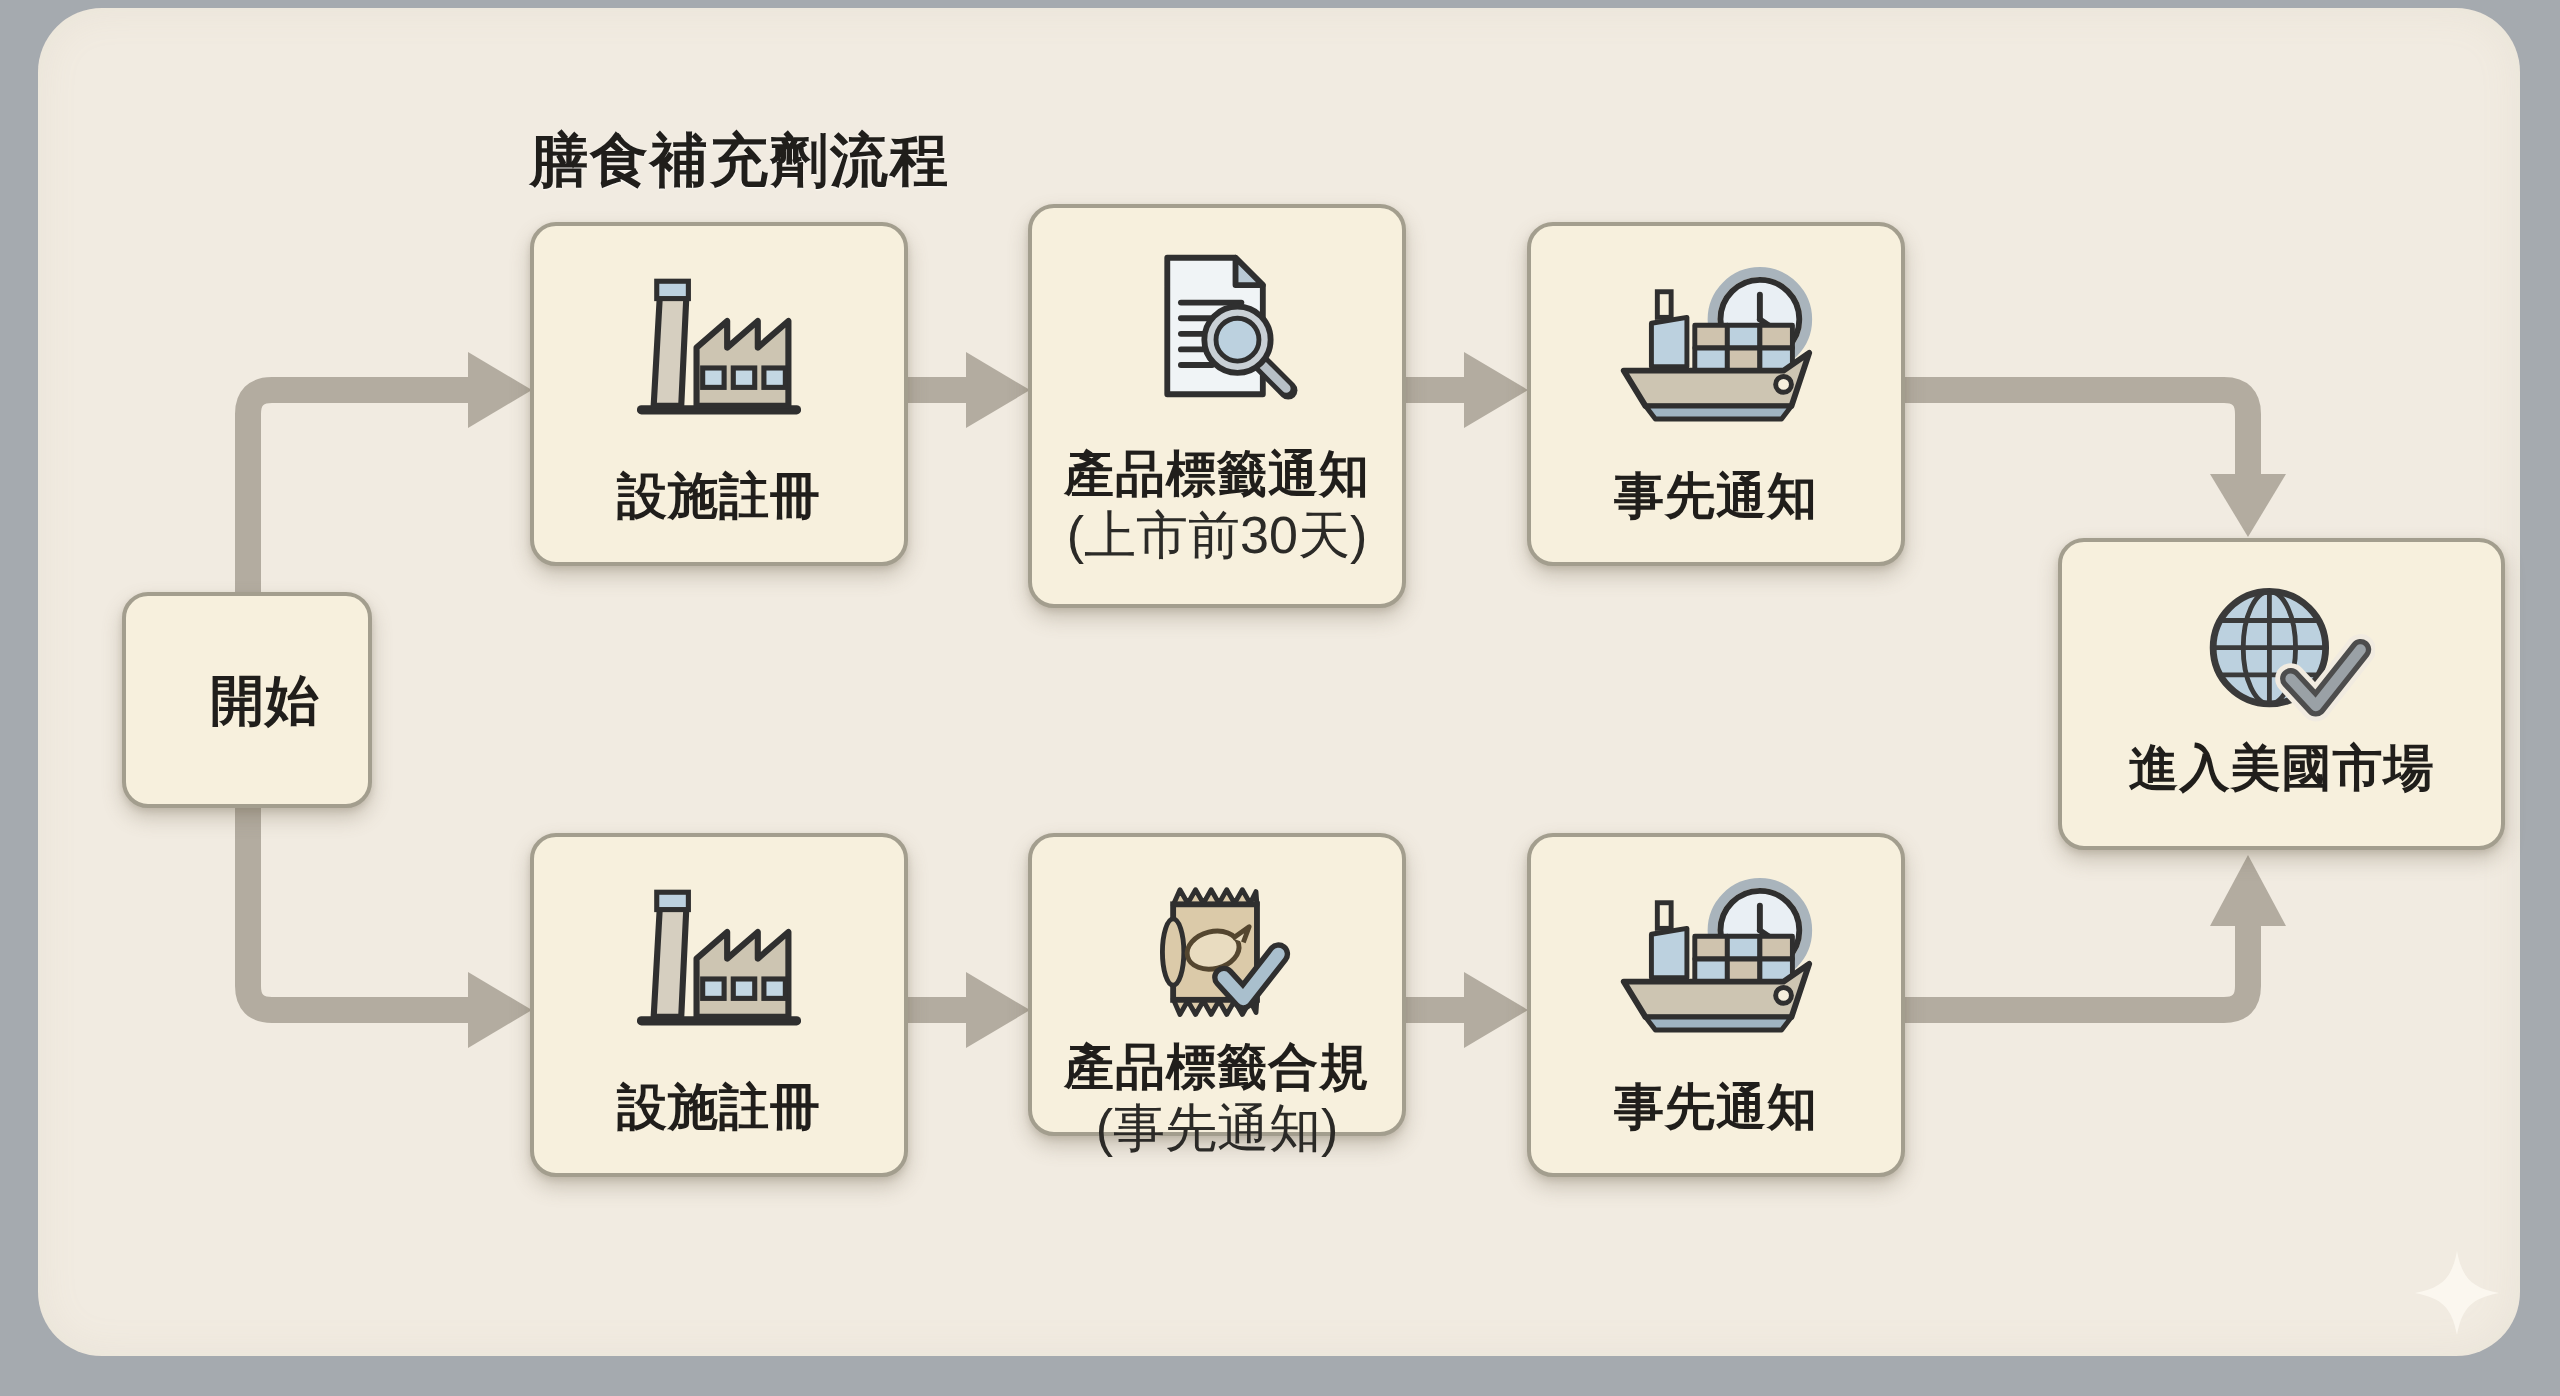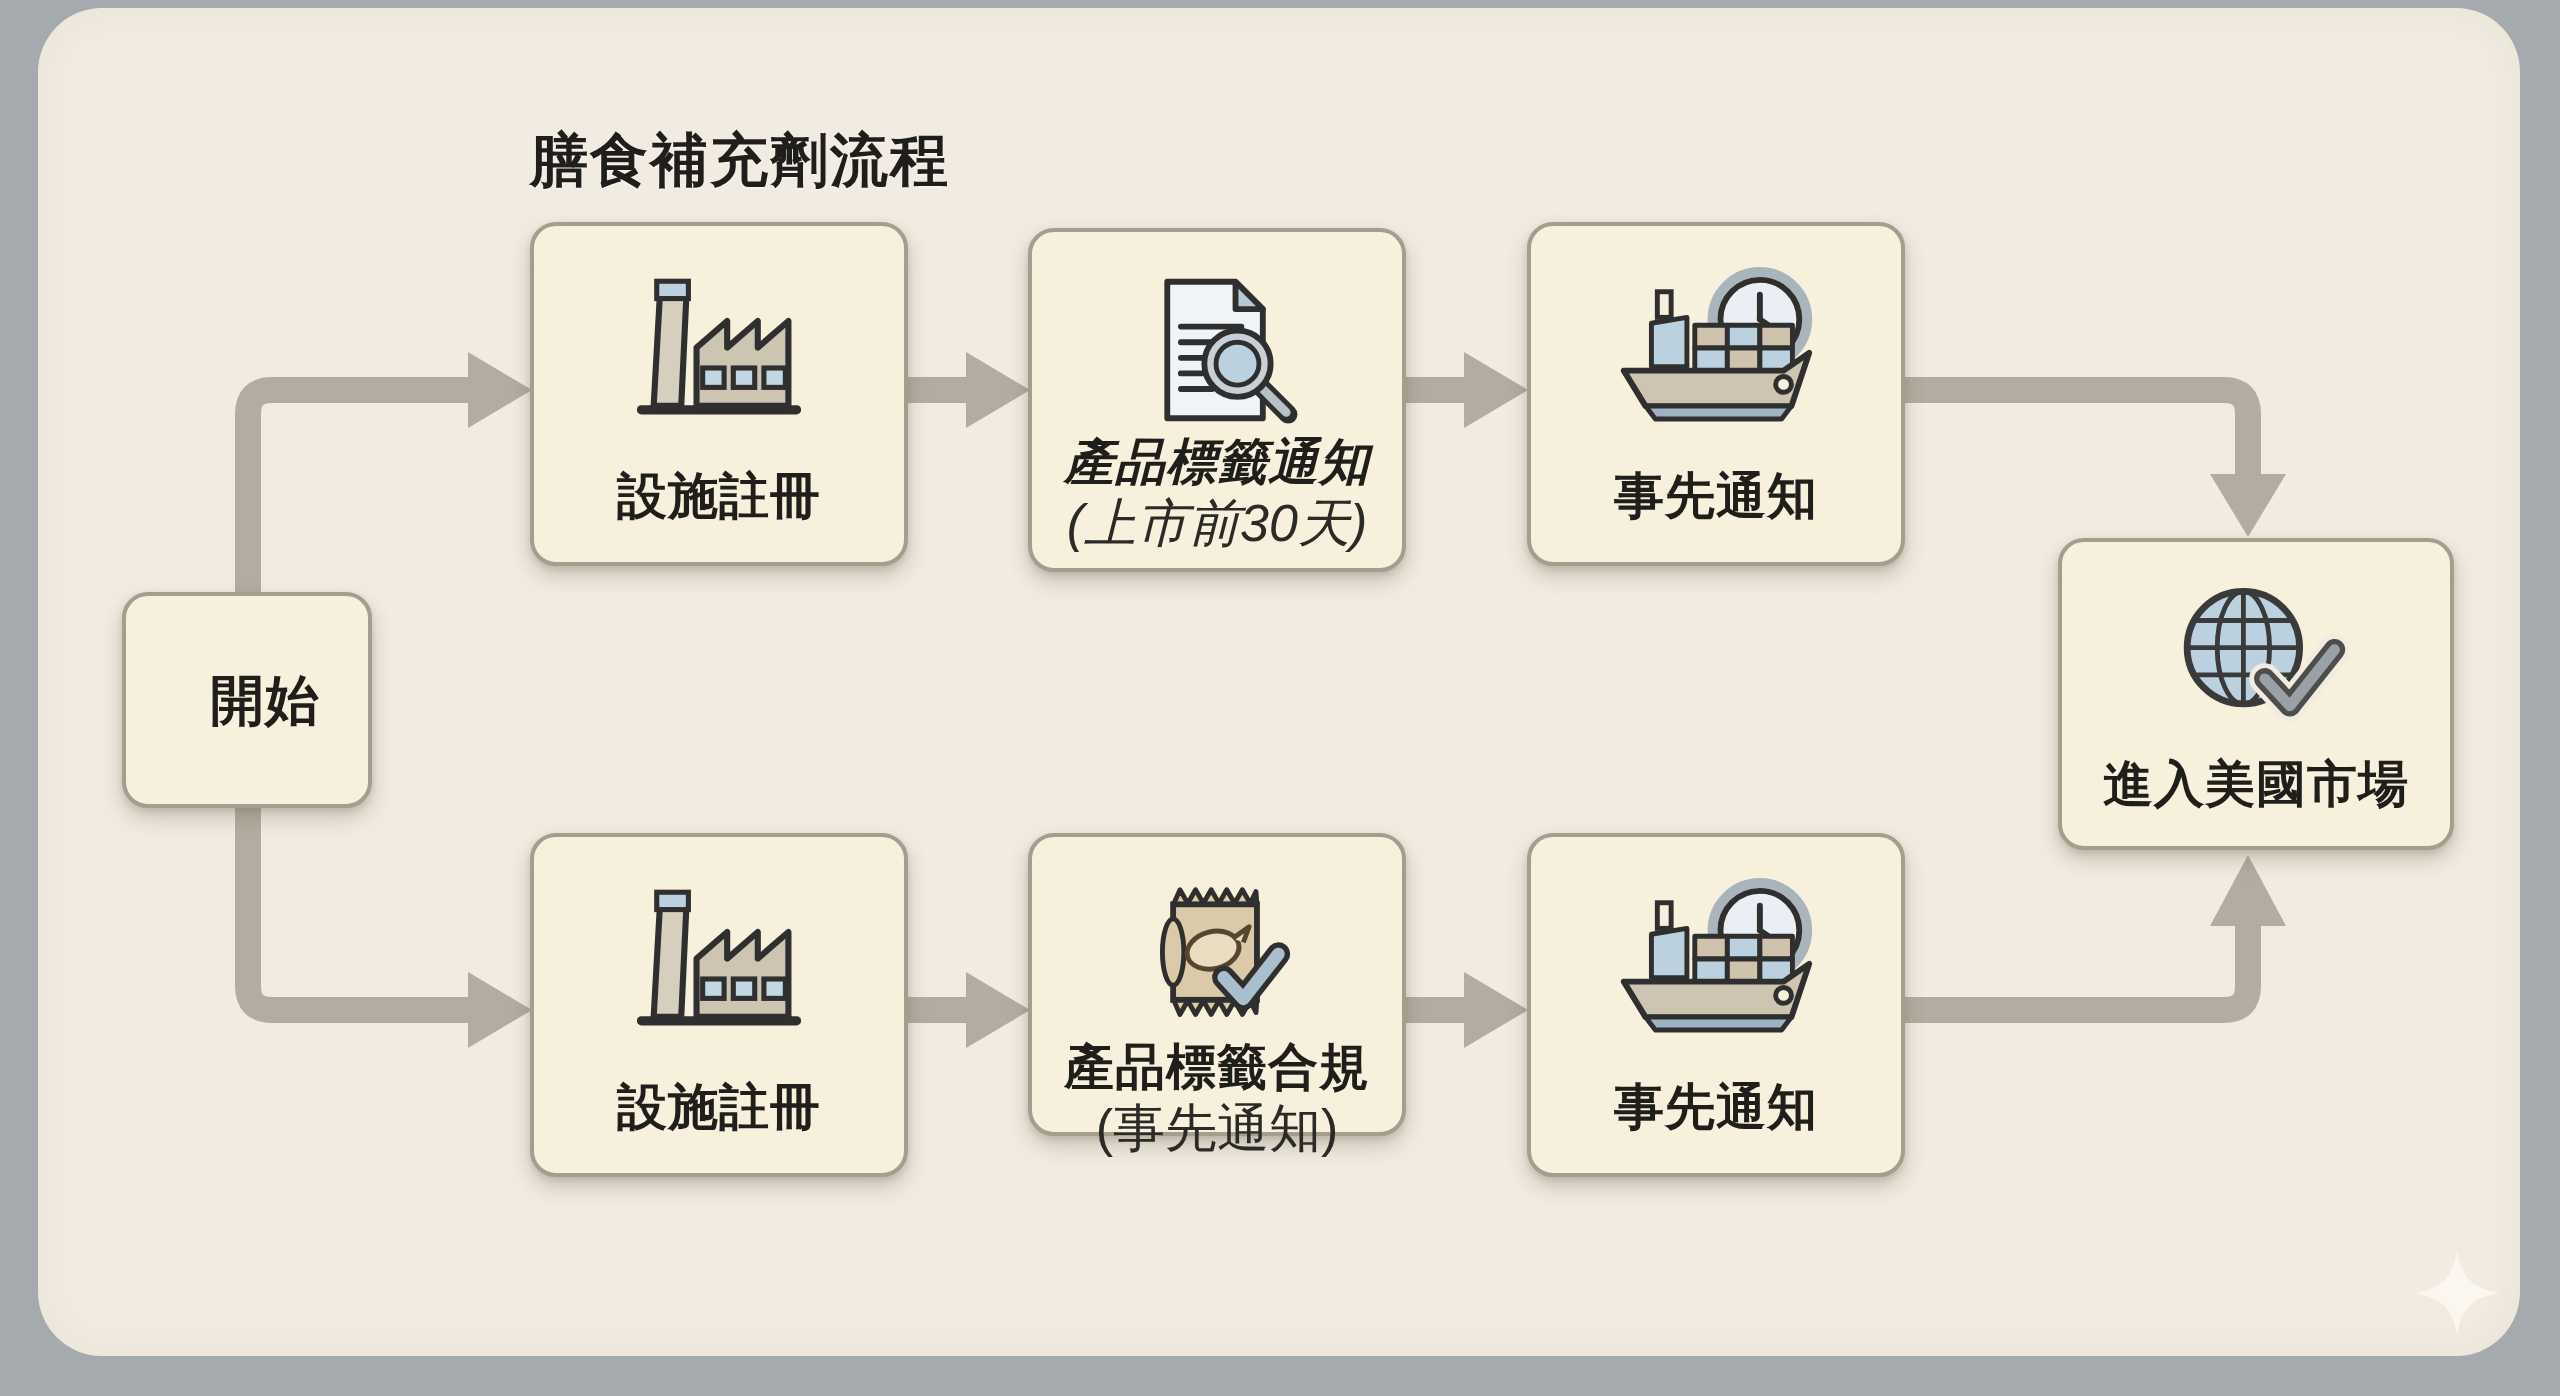--- a/index.html
+++ b/index.html
@@ -13,21 +13,21 @@
         display:flex;flex-direction:column;align-items:center;box-sizing:border-box;padding-left:36px;}
   .node .icon-wrap{flex:0 0 auto;display:flex;align-items:center;justify-content:center;}
   .step{padding:34px 8px 38px;justify-content:space-between;}
   .step .icon-wrap{height:168px;}
   .label{font-weight:700;font-size:50px;line-height:1.12;text-align:center;letter-spacing:1px;}
   .sublabel{font-weight:400;font-size:52px;line-height:1.15;text-align:center;color:#2b2a27;margin-top:4px;}
   .flow-title{position:absolute;z-index:2;font-weight:700;font-size:58px;letter-spacing:2px;
               text-shadow:0 1px 2px rgba(255,255,255,.8);}
   .start-node{left:122px;top:592px;width:250px;height:216px;justify-content:center;}
   .start-node .label{font-size:54px;}
-  .end-node{left:2058px;top:538px;width:396px;height:312px;padding:26px 8px 34px;justify-content:space-between;}
+  .end-node{left:2058px;top:538px;width:447px;height:312px;padding:26px 8px 34px;justify-content:flex-start;}
   .end-node .icon-wrap{height:172px;}
   .sparkle{position:absolute;left:2415px;top:1251px;z-index:2;}
   svg{display:block;}
 </style>
 </head>
 <body>
 
 <div class="stage">
   <div class="panel"></div>
 
@@ -68,21 +68,21 @@
         <rect x="19" y="11" width="31" height="17" fill="#bcd1df" stroke="#2f2f2f" stroke-width="5"></rect>
         <path d="M58,133 V76 L88,50 V76 L118,50 V76 L148,50 V133 Z" fill="#cdc5b2" stroke="#2f2f2f" stroke-width="6" stroke-linejoin="round"></path>
         <rect x="64" y="96" width="21" height="19" fill="#c3d7e3" stroke="#2f2f2f" stroke-width="5"></rect>
         <rect x="94" y="96" width="21" height="19" fill="#c3d7e3" stroke="#2f2f2f" stroke-width="5"></rect>
         <rect x="124" y="96" width="21" height="19" fill="#c3d7e3" stroke="#2f2f2f" stroke-width="5"></rect>
       </svg>
     </div>
     <div class="label">設施註冊</div>
   </div>
 
-  <div class="node step" style="left:1028px;top:228px;width:378px;height:344px;font-style:italic;">
+  <div class="node step" style="left:1028px;top:204px;width:378px;height:404px;">
     <div class="icon-wrap">
       <svg width="168" height="156" viewBox="0 0 170 160">
         <path d="M34,10 H104 L132,38 V150 H34 Z" fill="#f0f4f6" stroke="#2f2f2f" stroke-width="6" stroke-linejoin="round"></path>
         <path d="M104,10 V38 H132 Z" fill="#b9c9d4" stroke="#2f2f2f" stroke-width="6" stroke-linejoin="round"></path>
         <g stroke="#2f2f2f" stroke-width="6" stroke-linecap="round">
           <line x1="48" y1="56" x2="110" y2="56"></line>
           <line x1="48" y1="72" x2="96" y2="72"></line>
           <line x1="48" y1="88" x2="82" y2="88"></line>
           <line x1="48" y1="104" x2="80" y2="104"></line>
           <line x1="48" y1="120" x2="80" y2="120"></line>

